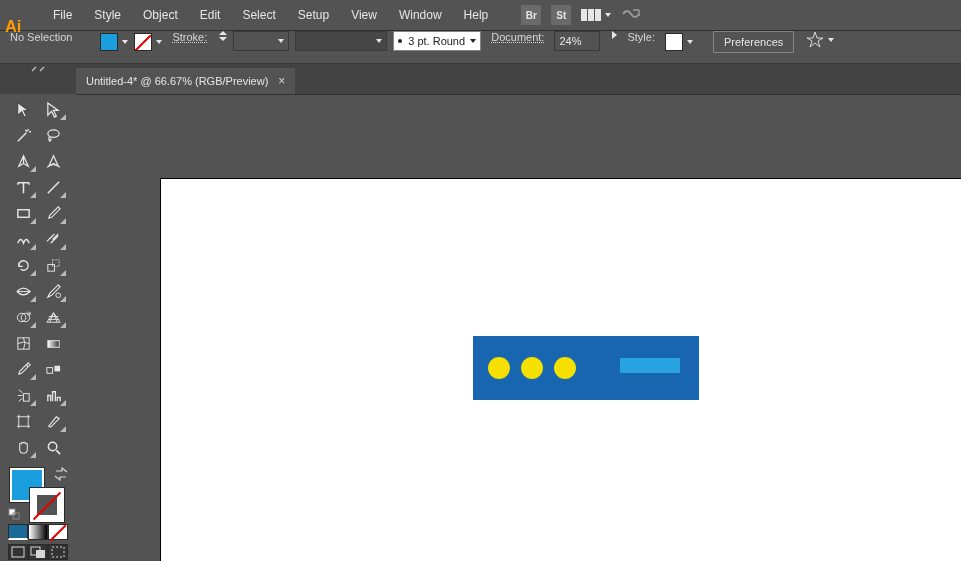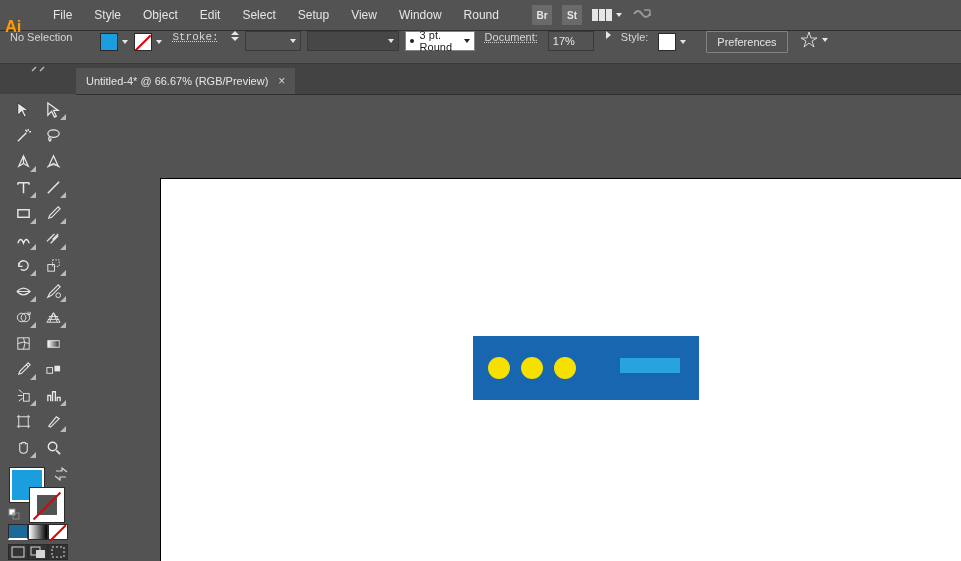--- a/index.html
+++ b/index.html
@@ -84,21 +84,21 @@
   </div>
   <div class="spacer"></div>
   <div class="menu-item">File</div>
   <div class="menu-item">Style</div>
   <div class="menu-item">Object</div>
   <div class="menu-item">Edit</div>
   <div class="menu-item">Select</div>
   <div class="menu-item">Setup</div>
   <div class="menu-item">View</div>
   <div class="menu-item">Window</div>
-  <div class="menu-item">Round</div>
+  <div class="menu-item">Help</div>
 
   <div class="right-cluster">
     <div class="sq-btn">Br</div>
     <div class="sq-btn">St</div>
     <div style="display:flex;align-items:center;">
       <span class="arrange-icon">
         <span style="width:6px;height:12px;"></span>
           <span style="width:6px;height:12px;"></span>
           <span style="width:6px;height:12px;"></span>
       </span>
@@ -119,44 +119,44 @@
 
   <div class="ctrl-well">
     <div class="swatch fill"></div>
       <span class="caret"></span>
   </div>
   <div class="ctrl-well">
     <div class="swatch nostroke"></div>
       <span class="caret"></span>
   </div>
 
-  <div class="ctrl-label" style="text-decoration:underline dotted;font-family:Liberation Mono, monospace;">Stroke:</div>
+  <div class="ctrl-label" style="text-decoration:underline dotted;">Stroke:</div>
   <div class="stepper">
       <span class="up"></span>
       <span class="dn"></span>
     </div>
   <div class="field" style="width:56px">
       <span style="flex:1"></span>
       <span class="caret"></span>
     </div>
 
   <div class="field dark" style="width:92px">
       <span style="flex:1"></span>
       <span class="caret"></span>
     </div>
 
-  <div class="field" style="width:70px;background:#fff;color:#222;border-color:#838383">
+  <div class="field" style="width:88px;background:#fff;color:#222;border-color:#838383">
     <span style="width:4px;height:4px;background:#222;border-radius:50%;margin-right:6px"></span>
     <span style="flex:1">3 pt. Round</span>
     <span class="caret" style="border-top-color:#222"></span>
   </div>
 
   <div class="ctrl-label" style="text-decoration:underline dotted;">Document:</div>
   <div class="field" style="width:46px">
-      <span>17%</span>
+      <span>24%</span>
     </div>
   <span class="go-right"></span>
 
   <div class="ctrl-label">Style:</div>
   <div class="ctrl-well">
     <div class="swatch" style="background:#fff"></div>
       <span class="caret"></span>
   </div>
 
   <div style="width:8px"></div>

